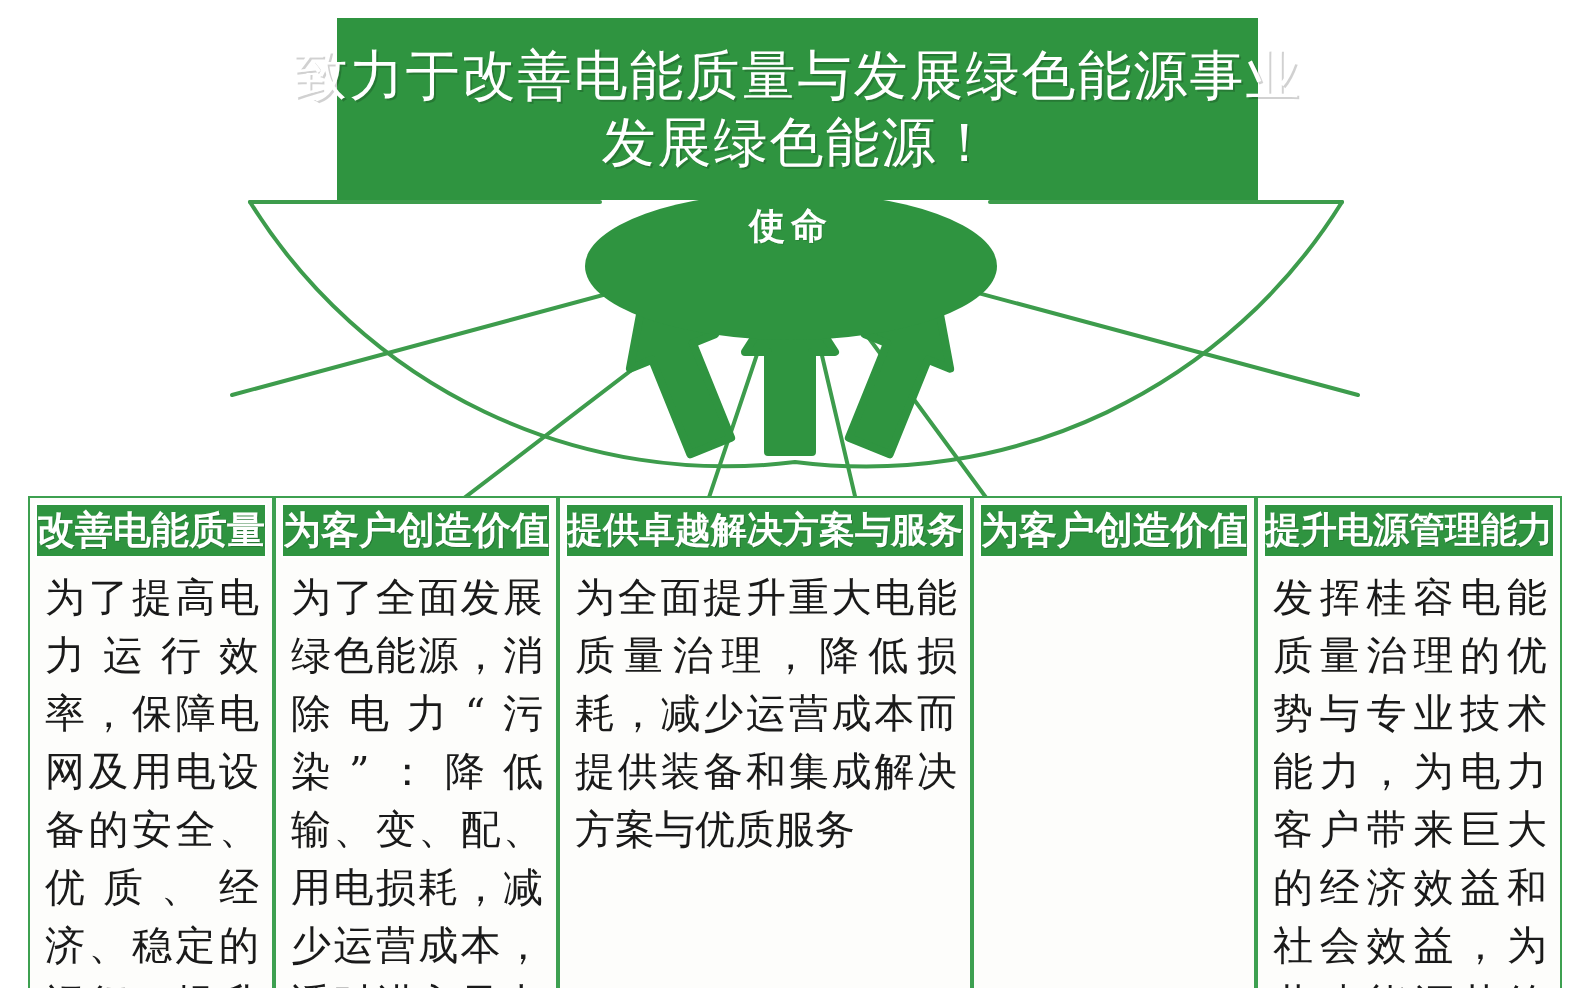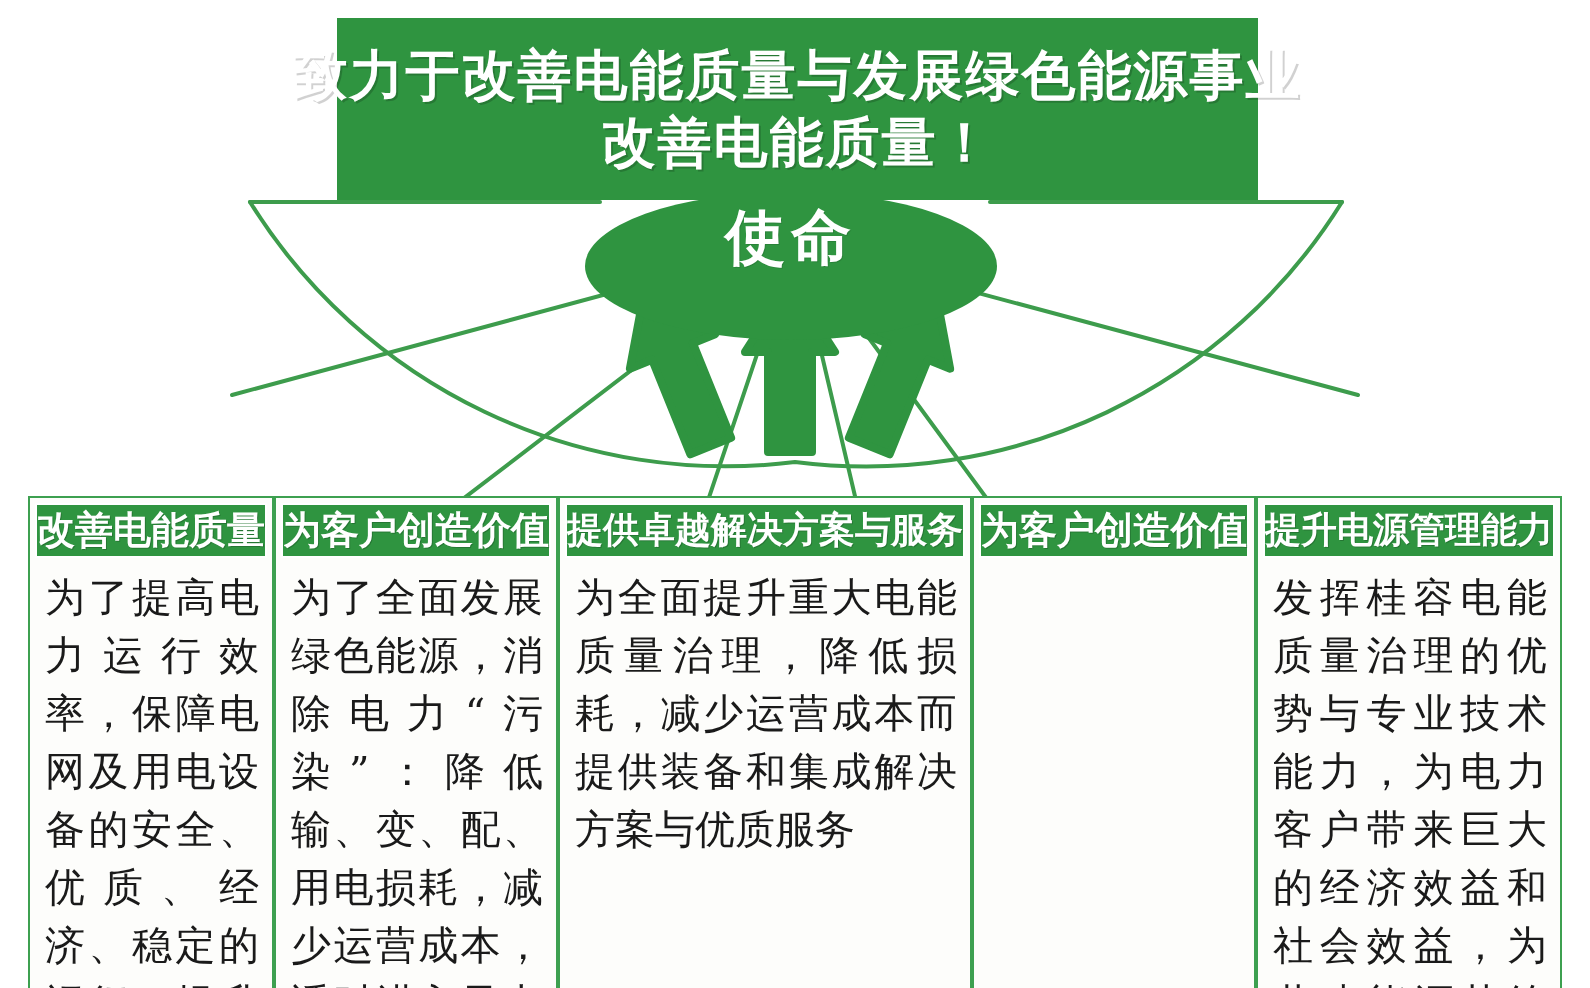--- a/index.html
+++ b/index.html
@@ -28,21 +28,21 @@
     background: #2f9440;
     display: flex;
     flex-direction: column;
     align-items: center;
     justify-content: center;
     z-index: 6;
   }
   .banner-line {
     color: #ffffff;
     font-size: 54px;
-    font-weight: bold;
+    font-weight: normal;
     letter-spacing: 2px;
     line-height: 1.25;
     white-space: nowrap;
     text-shadow: 2px 2px 0 rgba(0,0,0,0.18);
   }
 
   
   .fan {
     position: absolute;
     left: 0;
@@ -62,21 +62,21 @@
     height: 148px;
     background: #2f9440;
     border-radius: 50%;
     z-index: 5;
     display: flex;
     align-items: flex-start;
     justify-content: center;
   }
   .mission-ellipse span {
     color: #ffffff;
-    font-size: 60px;
+    font-size: 36px;
     font-weight: bold;
     letter-spacing: 6px;
     line-height: 1;
     padding-top: 16px;
     text-shadow: 1px 1px 0 rgba(0,0,0,0.12);
   }
 
   
   .arrows {
     position: absolute;
@@ -170,21 +170,21 @@
       </g>
 
       <g transform="rotate(22 900 370)">
         <path d="M 900 278 L 946 350 L 922 350 L 922 452 L 878 452 L 878 350 L 854 350 Z" stroke="#2f9440" stroke-width="8" stroke-linejoin="round"></path>
       </g>
     </g>
   </svg>
 
   <div class="banner">
     <div class="banner-line">致力于改善电能质量与发展绿色能源事业</div>
-    <div class="banner-line">改善电能质量！</div>
+    <div class="banner-line">发展绿色能源！</div>
   </div>
 
   <div class="mission-ellipse">
     <span>使命</span>
   </div>
 
   <div class="cards">
 
     <div class="card">
       <div class="card-header size-lg">

